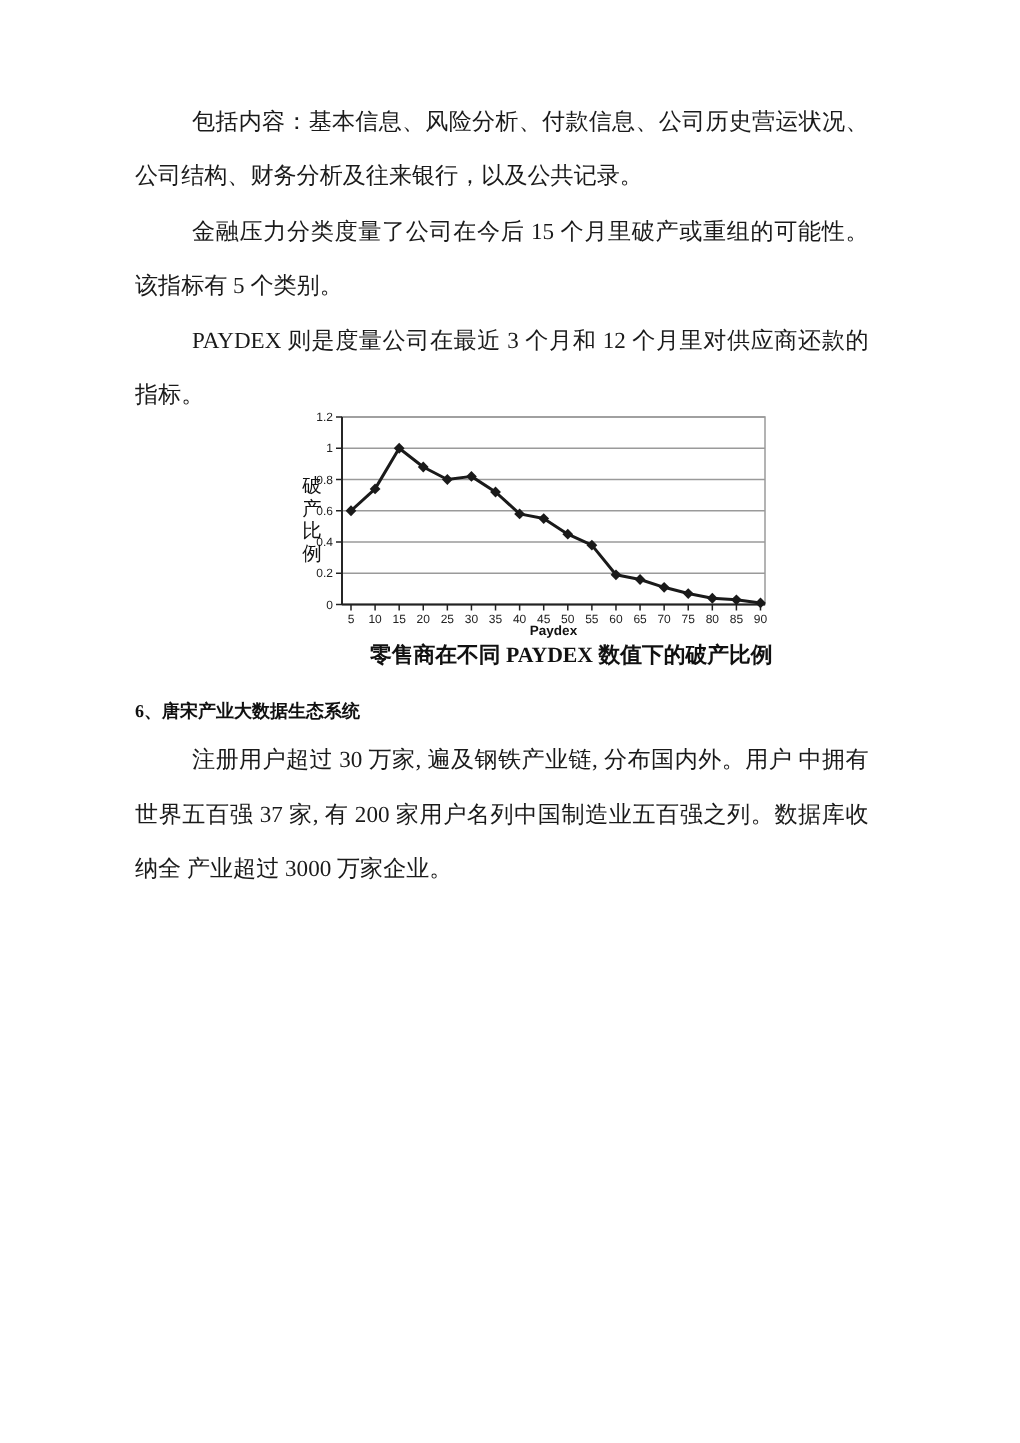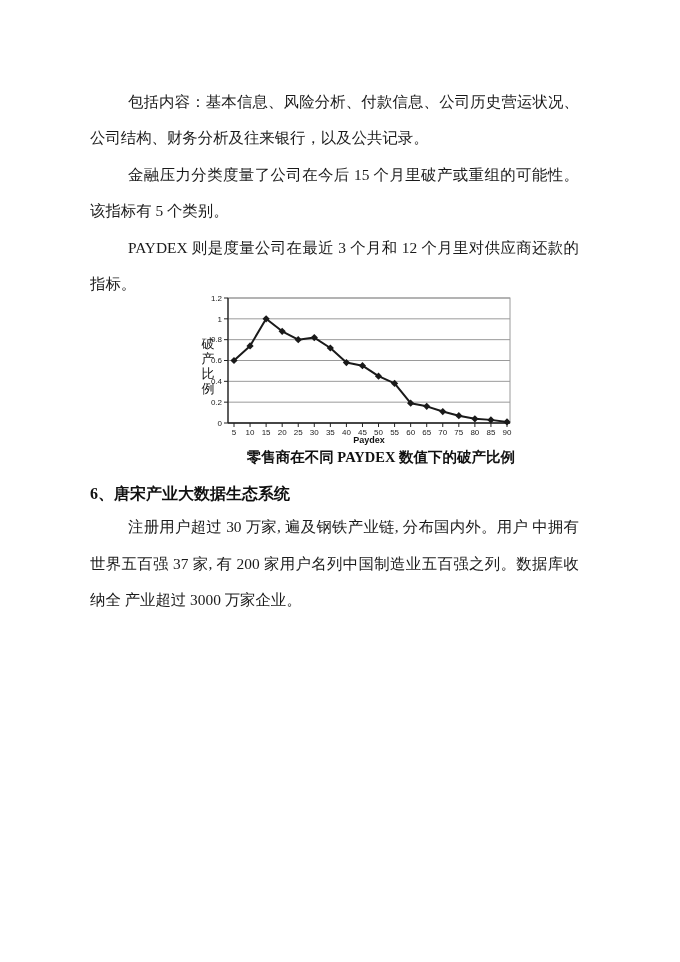--- a/index.html
+++ b/index.html
@@ -12,21 +12,21 @@
   .page {
     position: relative;
     width: 680px; height: 962px;
     background: #ffffff;
     overflow: hidden;
   }
   .content {
     position: absolute;
     left: 90px; top: 0;
     width: 489px;
-    padding-top: 84px;
+    padding-top: 64px;
     color: #1a1a1a;
     font-size: 15.4px;
     line-height: 36.4px;
     text-align: justify;
     text-justify: inter-ideograph;
   }
   p.para { margin: 0; text-indent: 38px; }
   figure.chart-figure {
     width: 325px;
     margin: -12px 0 0 100px;
@@ -35,21 +35,21 @@
   figure.chart-figure svg { display: block; }
   .fig-caption {
     font-weight: bold;
     font-size: 14.5px;
     line-height: 22px;
     text-align: right;
     white-space: nowrap;
     color: #111111;
   }
   h2.section-heading {
-    font-size: 16px;
+    font-size: 12px;
     font-weight: bold;
     line-height: 20px;
     margin: 16px 0 5px 0;
     text-align: left;
     color: #111111;
   }
 </style>
 </head>
 <body>
 

